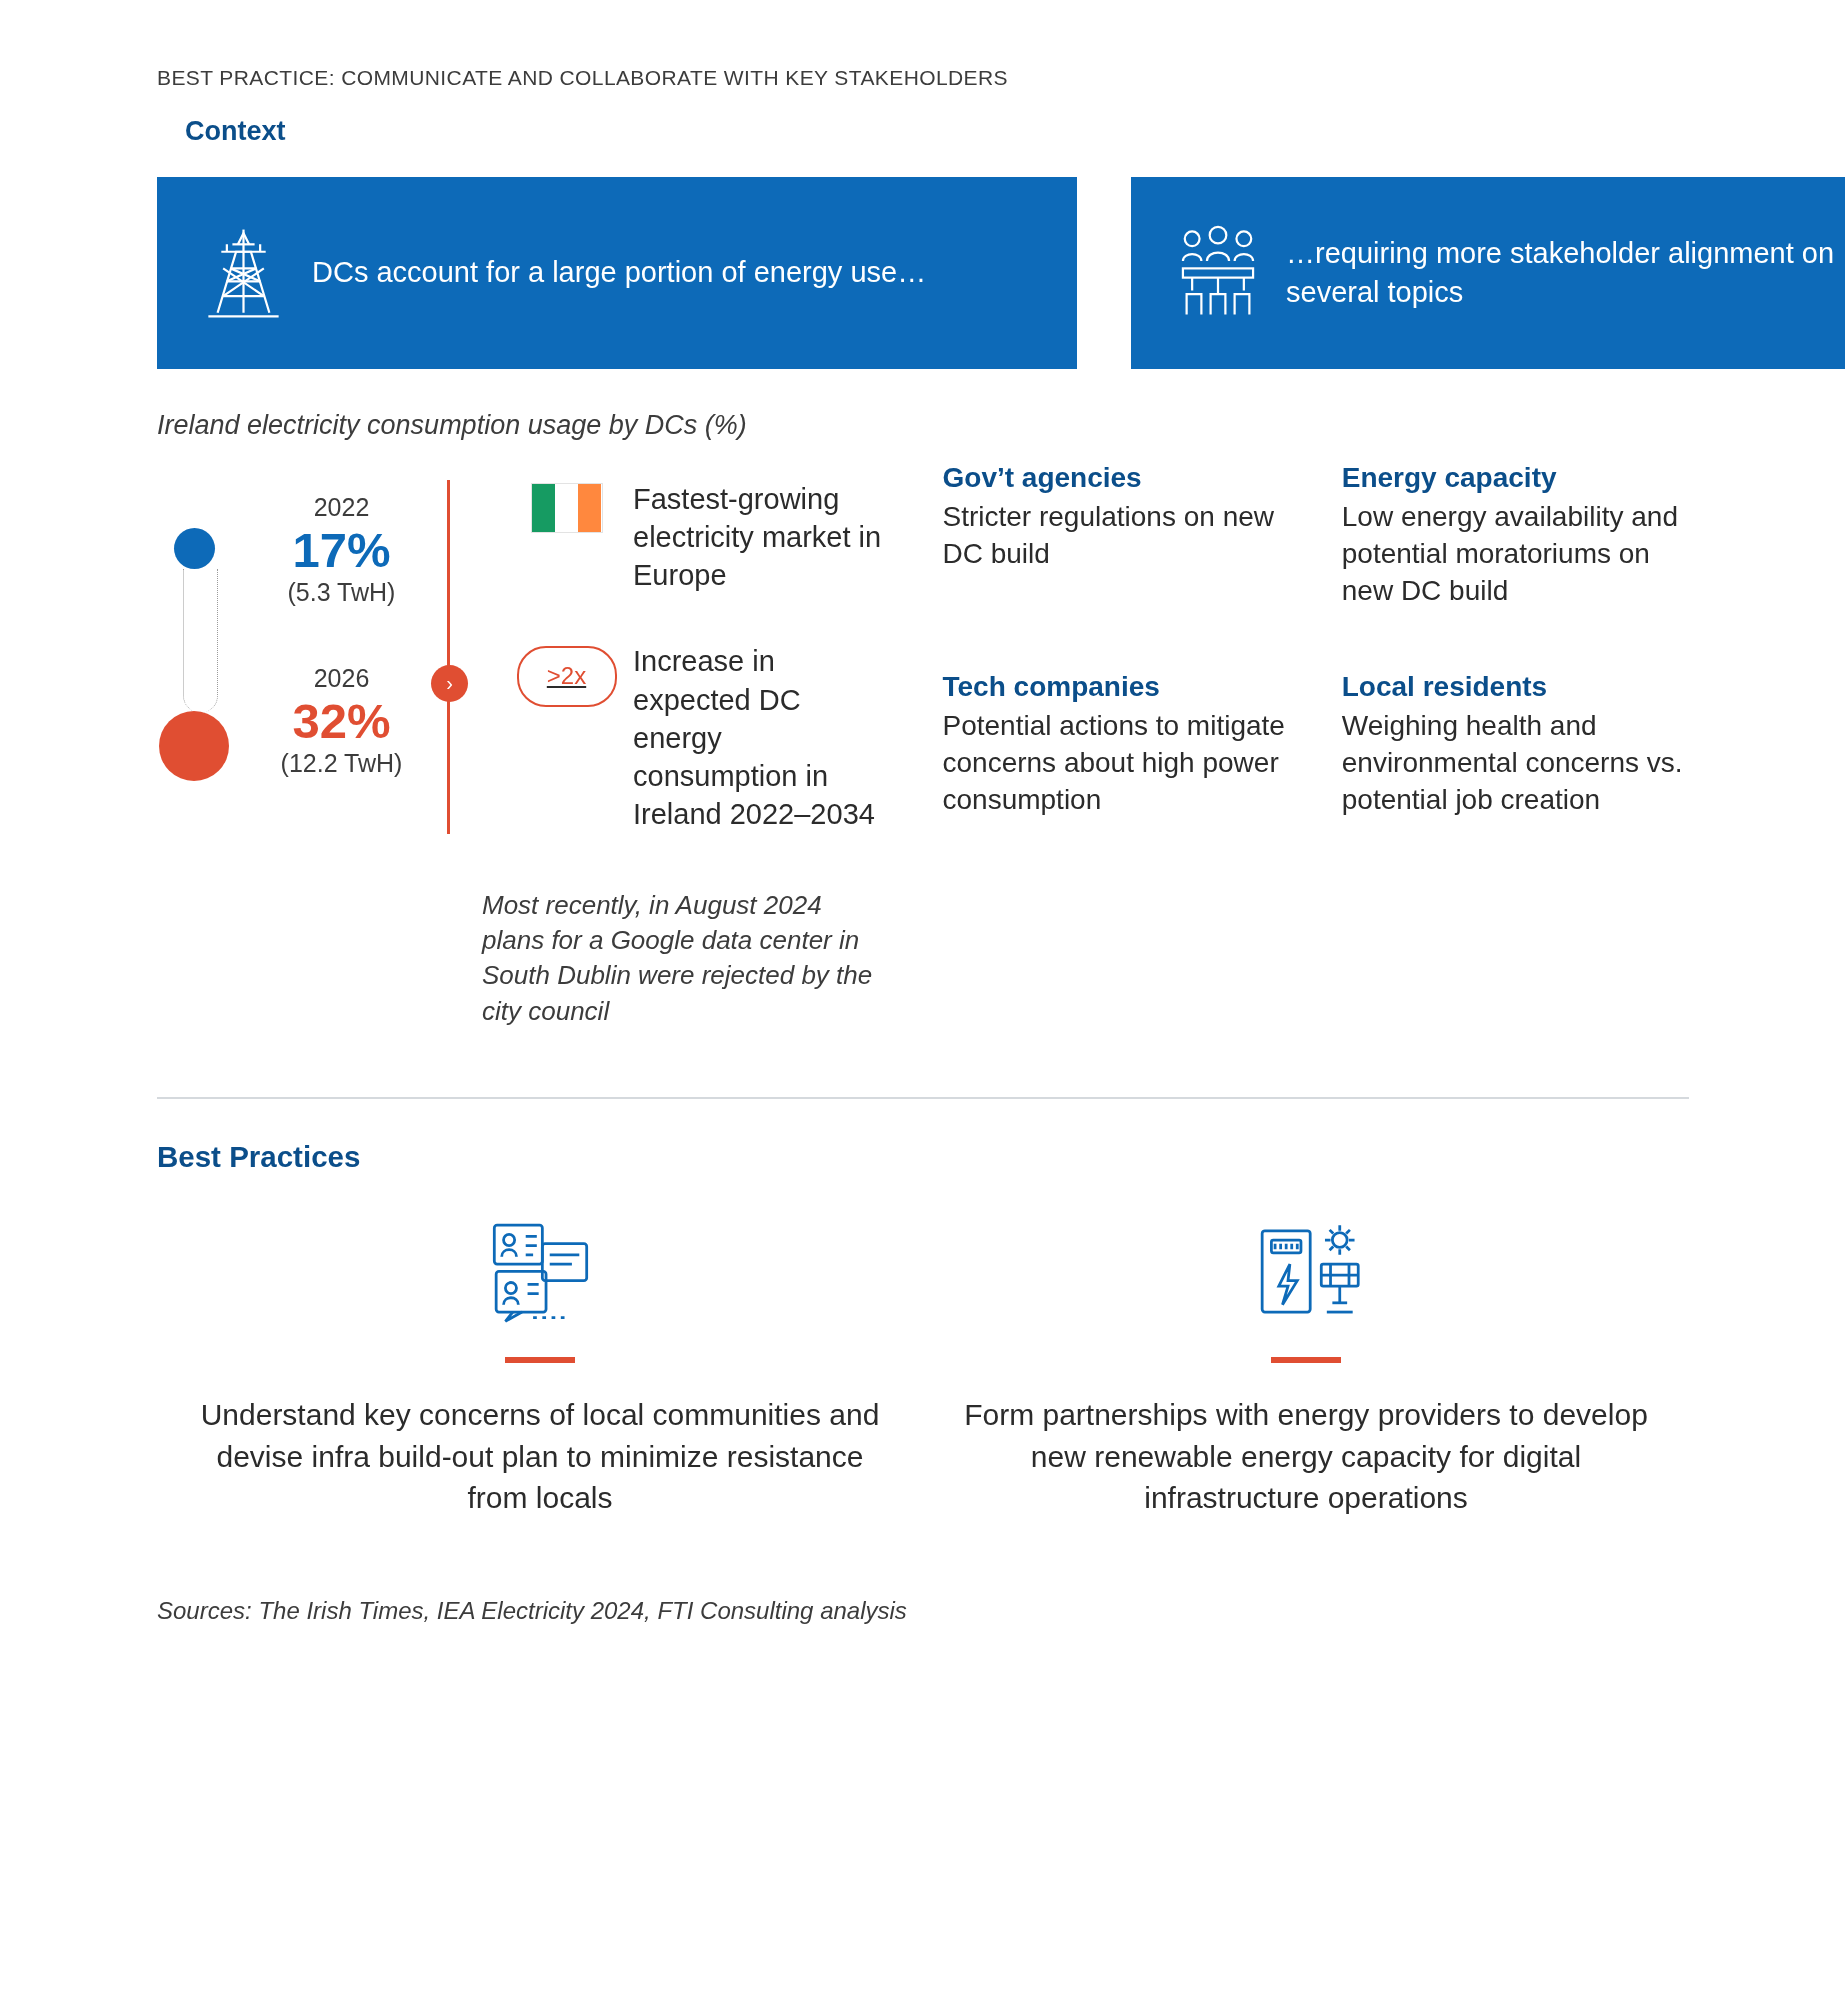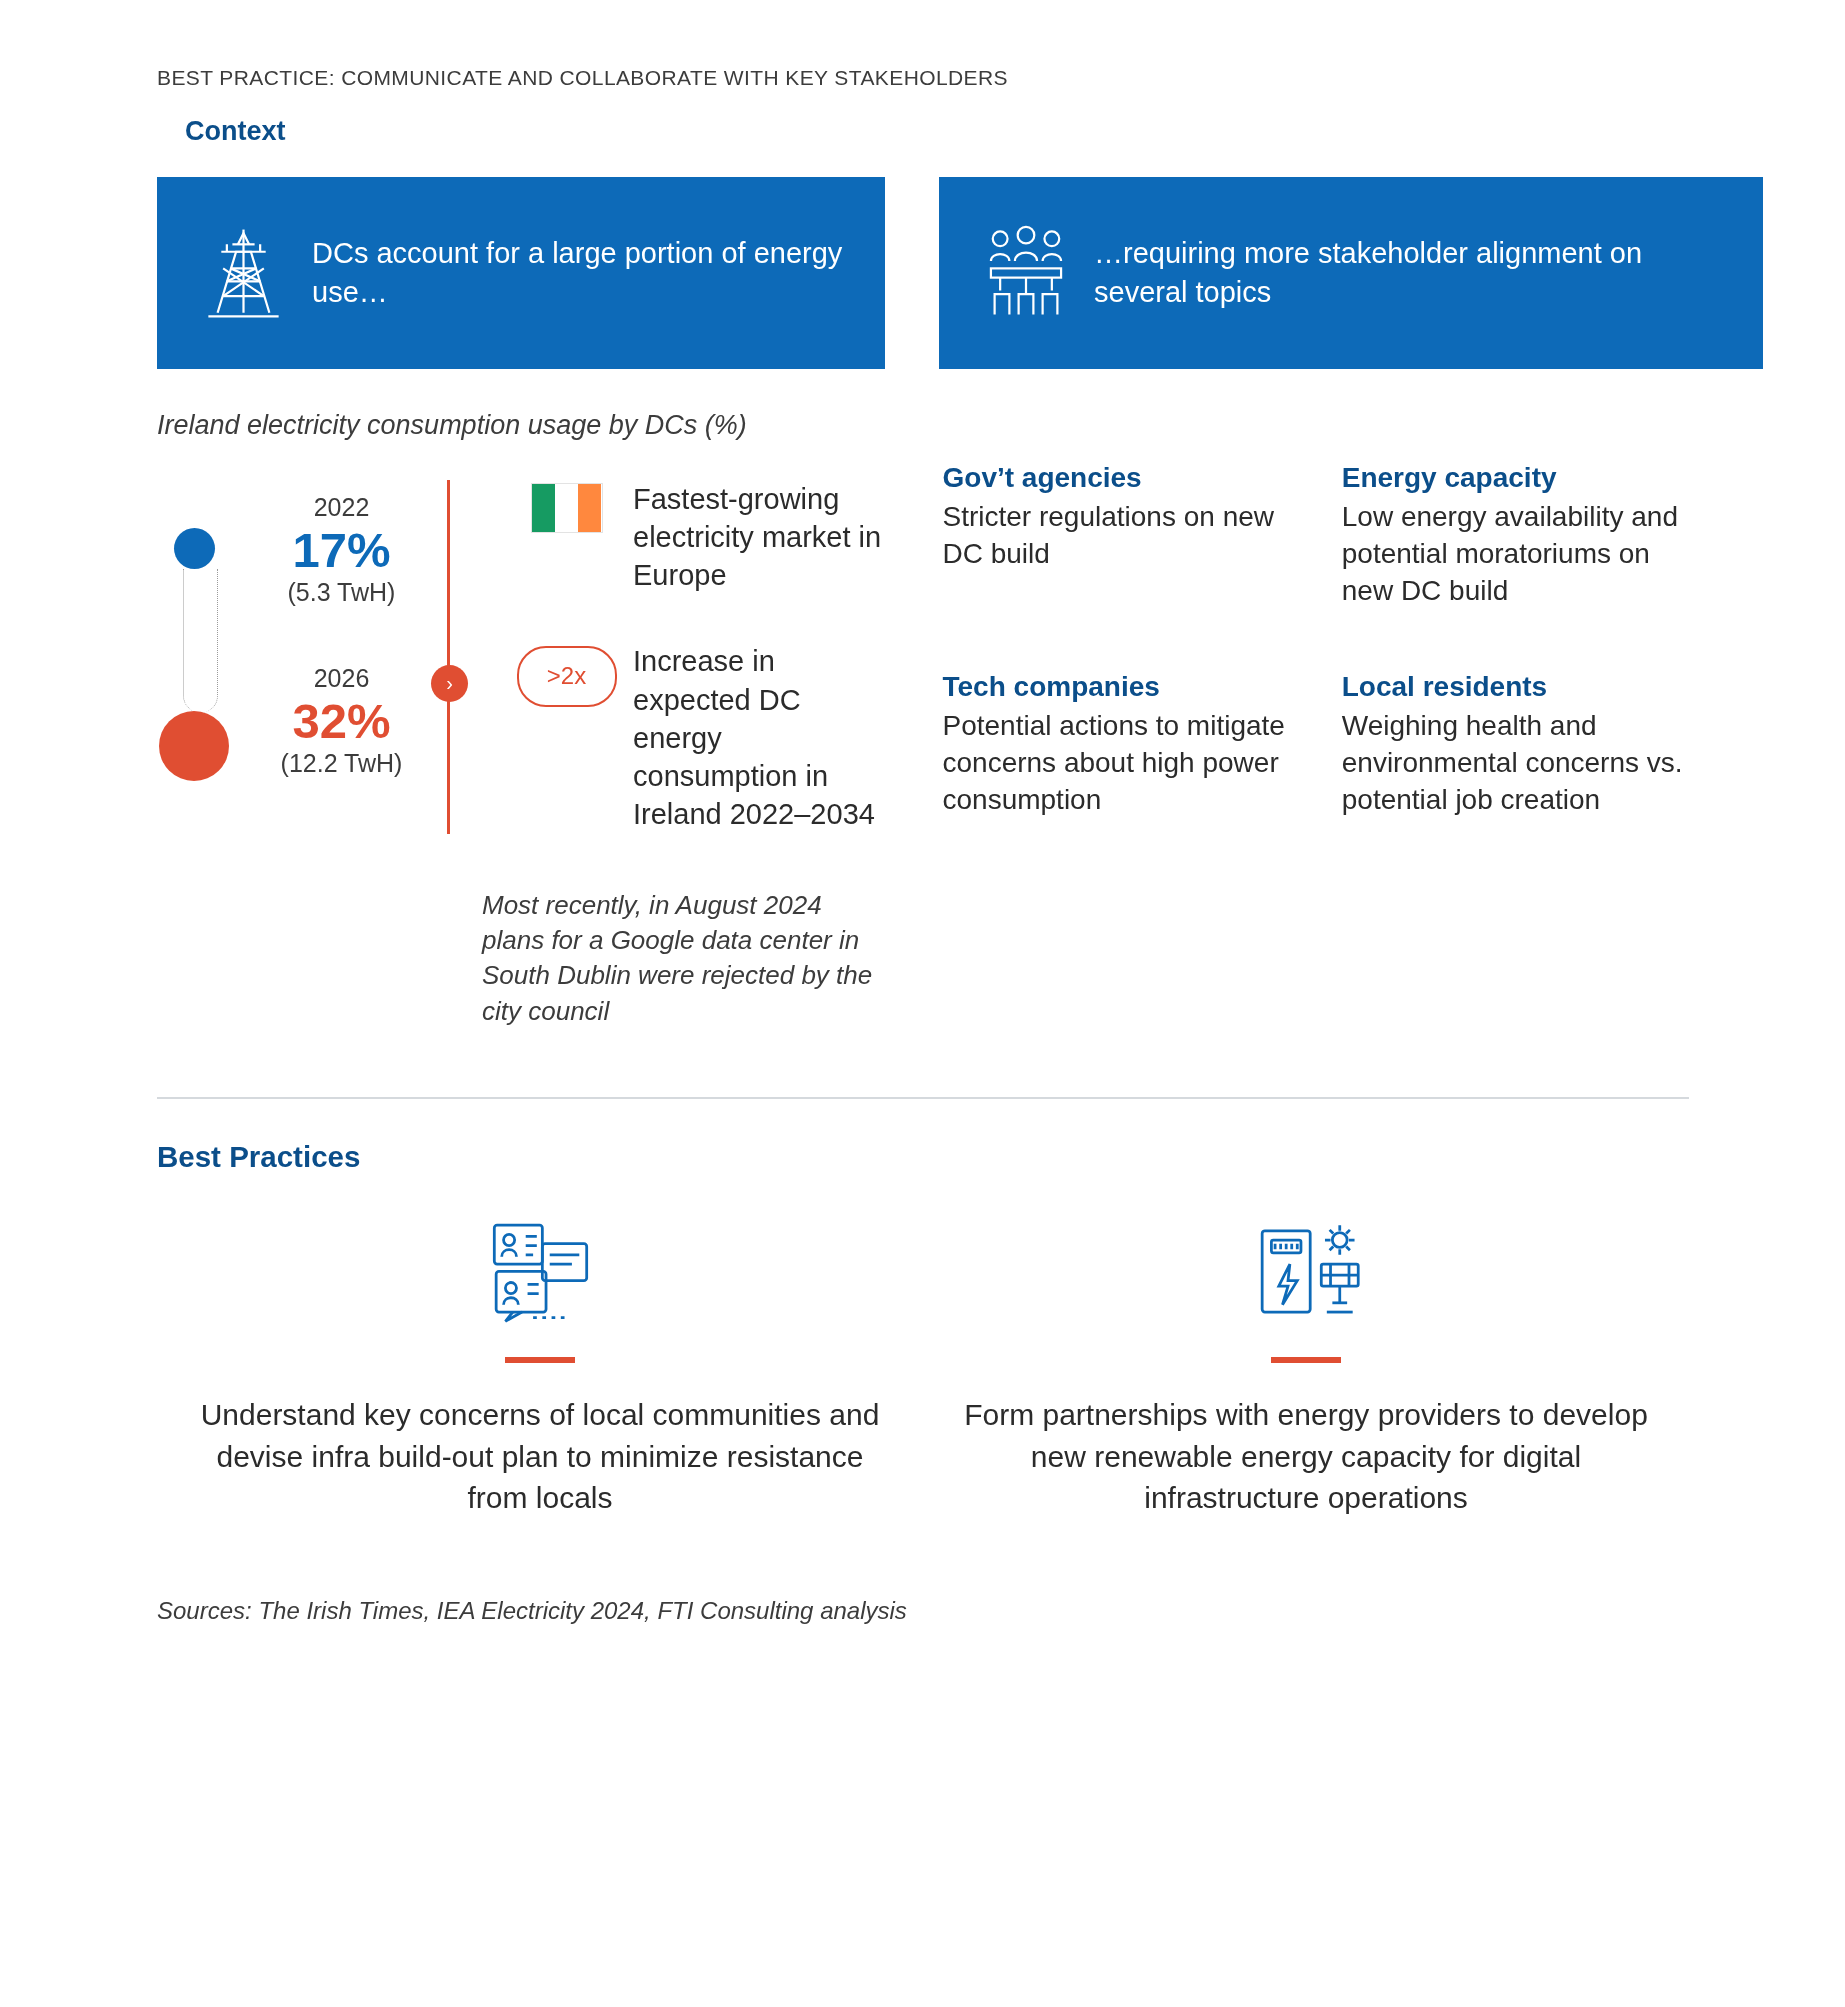--- a/index.html
+++ b/index.html
@@ -65,21 +65,21 @@
   .banner {
     background: #0d6ab8;
     color: #ffffff;
     flex: 0 0 auto;
     display: flex;
     align-items: center;
     box-sizing: border-box;
     height: 192px;
     padding: 0 31px;
   }
-  .banner.left { width: 728px; }
+  .banner.left { width: 920px; }
   .banner.right { width: 824px; }
   .banner .b-icon {
     flex: 0 0 auto;
     width: 111px;
     display: flex;
     align-items: center;
     justify-content: center;
   }
   .banner .b-text {
     font-size: 29px;
@@ -199,20 +199,21 @@
     display: flex;
     align-items: flex-start;
   }
   .fact + .fact { margin-top: 48px; }
   .fact .f-badge {
     flex: 0 0 auto;
     width: 107px;
     display: flex;
     justify-content: center;
     padding-top: 3.7px;
+    text-decoration: underline;
   }
   .flag {
     width: 70px;
     height: 48px;
     display: flex;
     border: 0.9px solid #e3e3e3;
   }
   .flag span { flex: 1 1 0; }
   .flag .g { background: #169b62; }
   .flag .w { background: #ffffff; }

